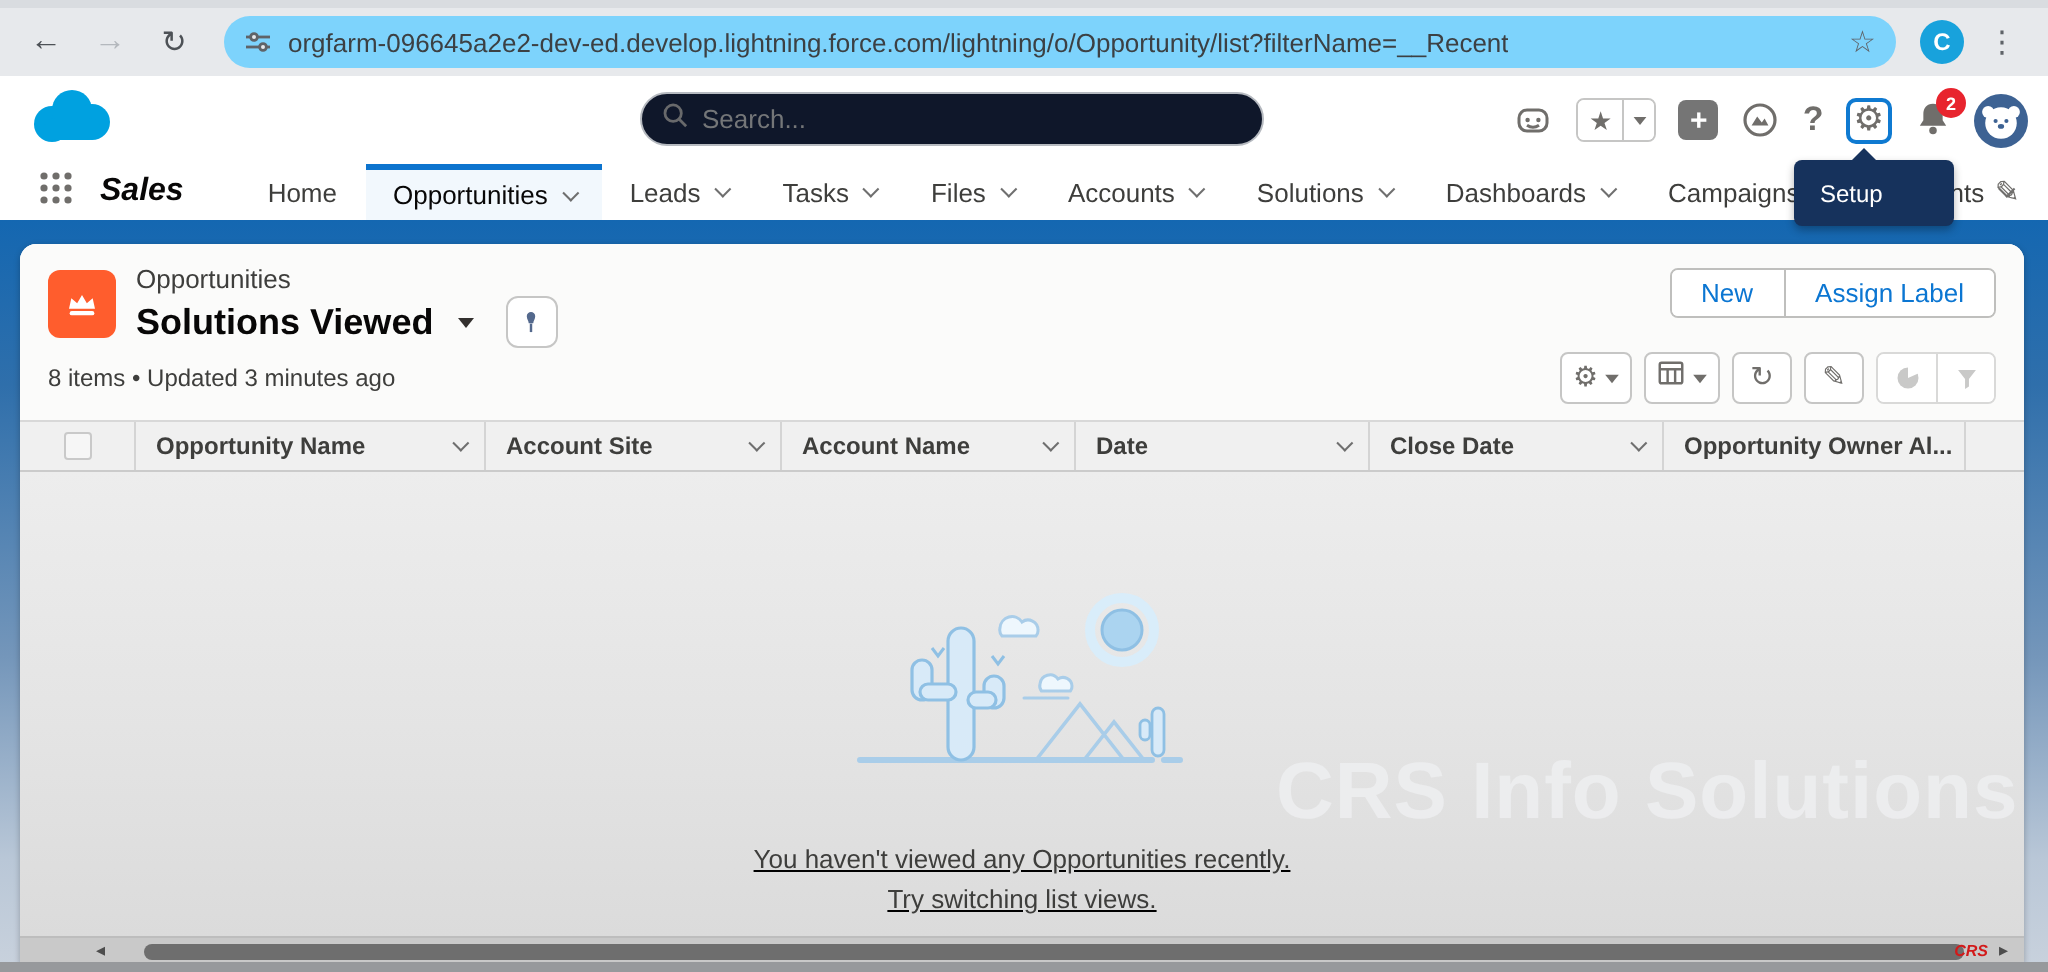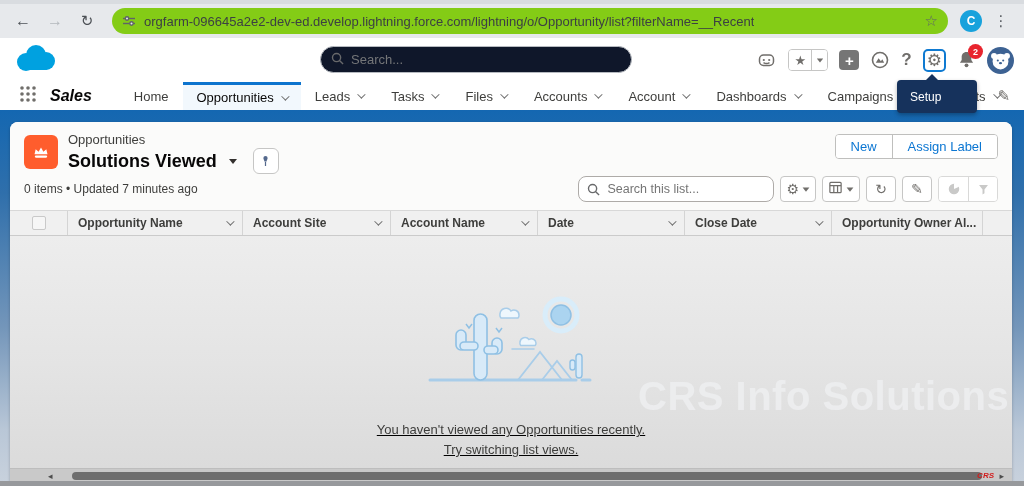--- a/index.html
+++ b/index.html
@@ -7,21 +7,21 @@
   body { font-family:"Liberation Sans", sans-serif; }
   .stage { position:relative; width:1024px; height:486px; background:#fff; overflow:hidden; }
 
   
   .browser-bar { position:absolute; top:0; left:0; right:0; height:38px; background:#e7e9ec;
     border-top:4px solid #d9dce0; display:flex; align-items:center; padding:0 10px; gap:6px; }
   .bicon { width:26px; height:26px; display:flex; align-items:center; justify-content:center;
     font-size:16px; color:#4d5156; border-radius:50%; }
   .bicon.disabled { color:#b4b8bd; }
   .reload { font-family:"DejaVu Sans", sans-serif; font-size:15px; }
-  .url-pill { flex:1; height:26px; background:#84cc16; border-radius:13px; display:flex; align-items:center;
+  .url-pill { flex:1; height:26px; background:#7dd3fc; border-radius:13px; display:flex; align-items:center;
     padding:0 10px; margin:0 6px; gap:8px; }
   .tune-icon svg { display:block; }
   .url-text { font-size:13px; color:#3c4043; white-space:nowrap; overflow:hidden; }
   .star-icon { font-size:15px; color:#5f6368; margin-left:auto; }
   .profile-badge { width:22px; height:22px; border-radius:50%; background:#18a2dc; color:#fff;
     font-size:12px; font-weight:bold; display:flex; align-items:center; justify-content:center; }
   .menu-dots { font-size:15px; color:#5f6368; font-family:"DejaVu Sans", sans-serif; }
 
   
   .sf-header { position:absolute; top:38px; left:0; right:0; height:44px; background:#fff; }
@@ -272,21 +272,21 @@
         </div>
       <div class="tab">
           <span>Files</span>
           <span class="chev"></span>
         </div>
       <div class="tab">
           <span>Accounts</span>
           <span class="chev"></span>
         </div>
       <div class="tab">
-          <span>Account</span>
+          <span>Solutions</span>
           <span class="chev"></span>
         </div>
       <div class="tab">
           <span>Dashboards</span>
           <span class="chev"></span>
         </div>
       <div class="tab">
           <span>Campaigns</span>
           <span class="chev"></span>
         </div>
@@ -324,31 +324,22 @@
               </span>
             </div>
           </div>
         </div>
         <div class="btn-group">
           <span class="btn">New</span>
           <span class="btn">Assign Label</span>
         </div>
       </div>
       <div class="hdr-row2">
-        <span class="meta">0 items • Updated 7 minutes ago</span>
+        <span class="meta">8 items • Updated 3 minutes ago</span>
         <div class="list-controls">
-          <span class="list-search">
-            <span class="mag">
-              <svg width="13" height="13" viewBox="0 0 14 14">
-                  <circle cx="6" cy="6" r="4.4" fill="none" stroke="#68696b" stroke-width="1.5"></circle>
-                  <line x1="9.4" y1="9.4" x2="13" y2="13" stroke="#68696b" stroke-width="1.5"></line>
-                </svg>
-            </span>
-            <input value="" placeholder="Search this list..." style="">
-          </span>
           <span class="icon-btn">
             <span class="glyph">⚙</span>
             <span class="caret-down"></span>
           </span>
           <span class="icon-btn">
             <span>
               <svg width="15" height="15" viewBox="0 0 16 16">
                   <g stroke="#706e6b" stroke-width="1.3" fill="none">
                 <rect x="2" y="2.5" width="12" height="11" rx="1"></rect>
                 <line x1="2" y1="6" x2="14" y2="6"></line>

